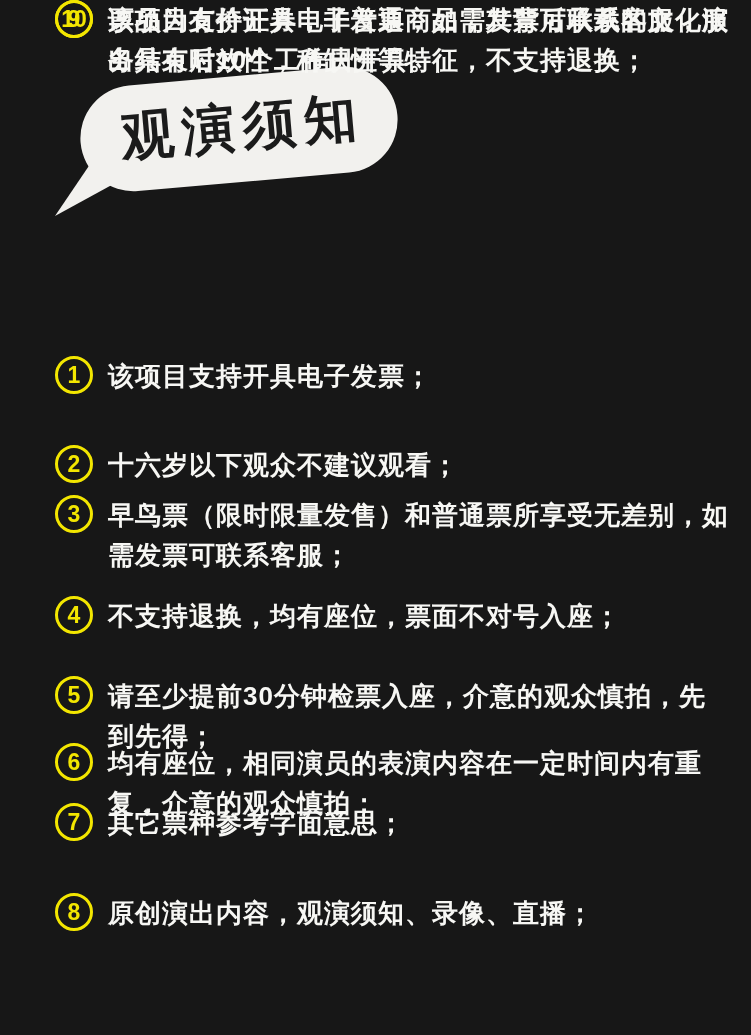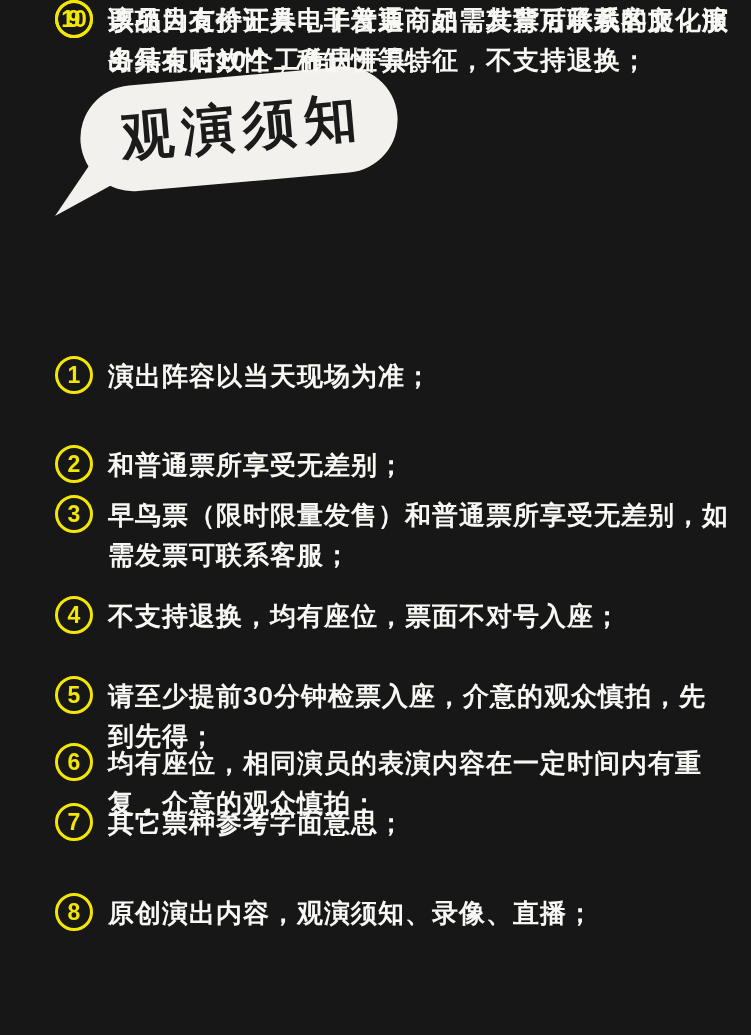--- a/index.html
+++ b/index.html
@@ -100,26 +100,26 @@
 
 <div class="poster">
 
   <div class="bubble-tail"></div>
   <div class="title-bubble">
     <div class="bubble-text">观演须知</div>
   </div>
 
   <div class="notice-item">
     <div class="num-circle">1</div>
-    <div class="notice-text">演出阵容以当天现场为准；</div>
+    <div class="notice-text">该项目支持开具电子发票；</div>
   </div>
 
   <div class="notice-item">
     <div class="num-circle">2</div>
-    <div class="notice-text">和普通票所享受无差别；</div>
+    <div class="notice-text">十六岁以下观众不建议观看；</div>
   </div>
 
   <div class="notice-item">
     <div class="num-circle">3</div>
     <div class="notice-text">早鸟票（限时限量发售）和普通票所享受无差别，如需发票可联系客服；</div>
   </div>
 
   <div class="notice-item">
     <div class="num-circle">4</div>
     <div class="notice-text">不支持退换，均有座位，票面不对号入座；</div>

